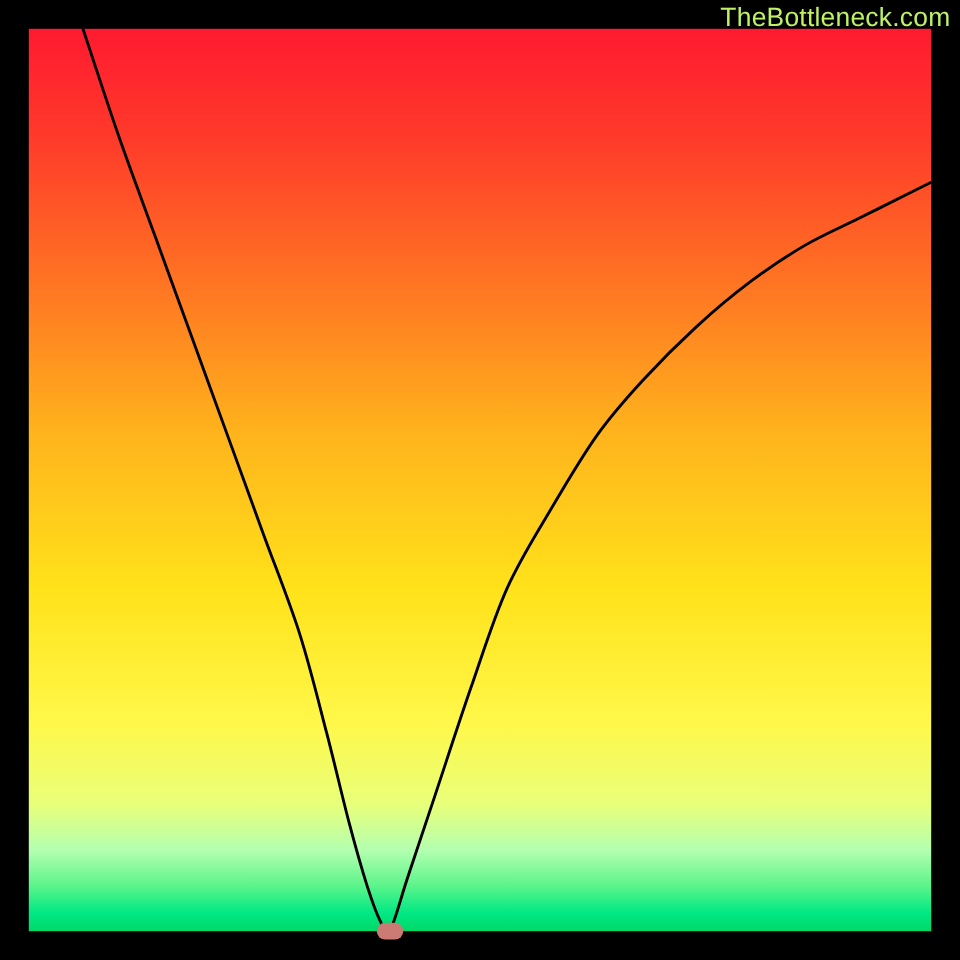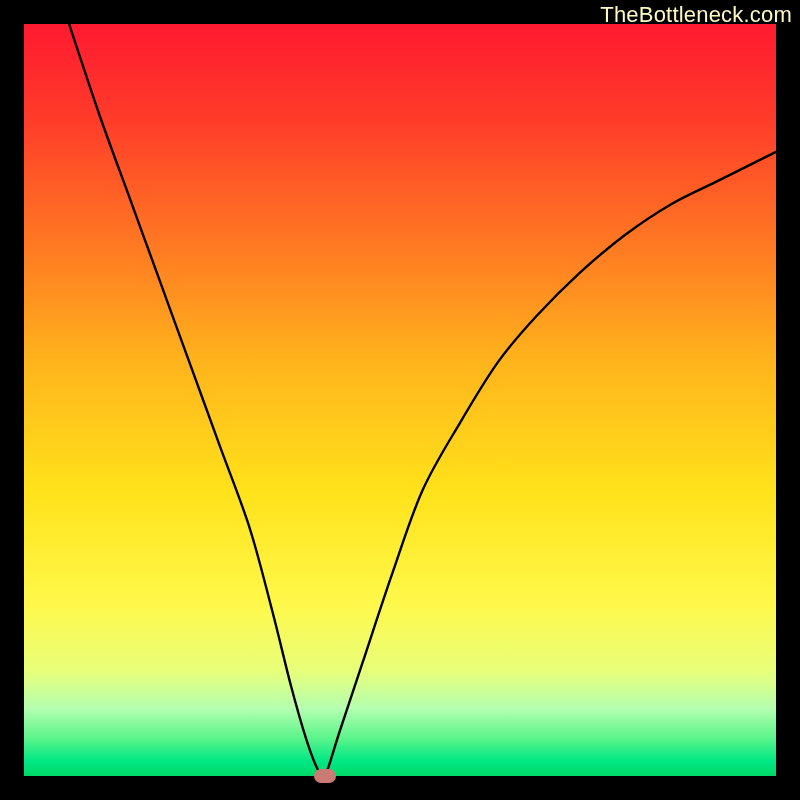--- a/index.html
+++ b/index.html
@@ -36,21 +36,21 @@
       #b4ffb0 91%,
       #5bf48b 95%,
       #00e884 98%,
       #00d868 100%
     );
   }
   .watermark {
     position: absolute;
     top: 2px;
     right: 8px;
-    color: #fef9c3;
+    color: #bef264;
     font-size: 22px;
     letter-spacing: 0.2px;
     user-select: none;
     margin-left: 42px;
   }
   .curve {
     position: absolute;
     left: 0;
     top: 0;
     width: 752px;

